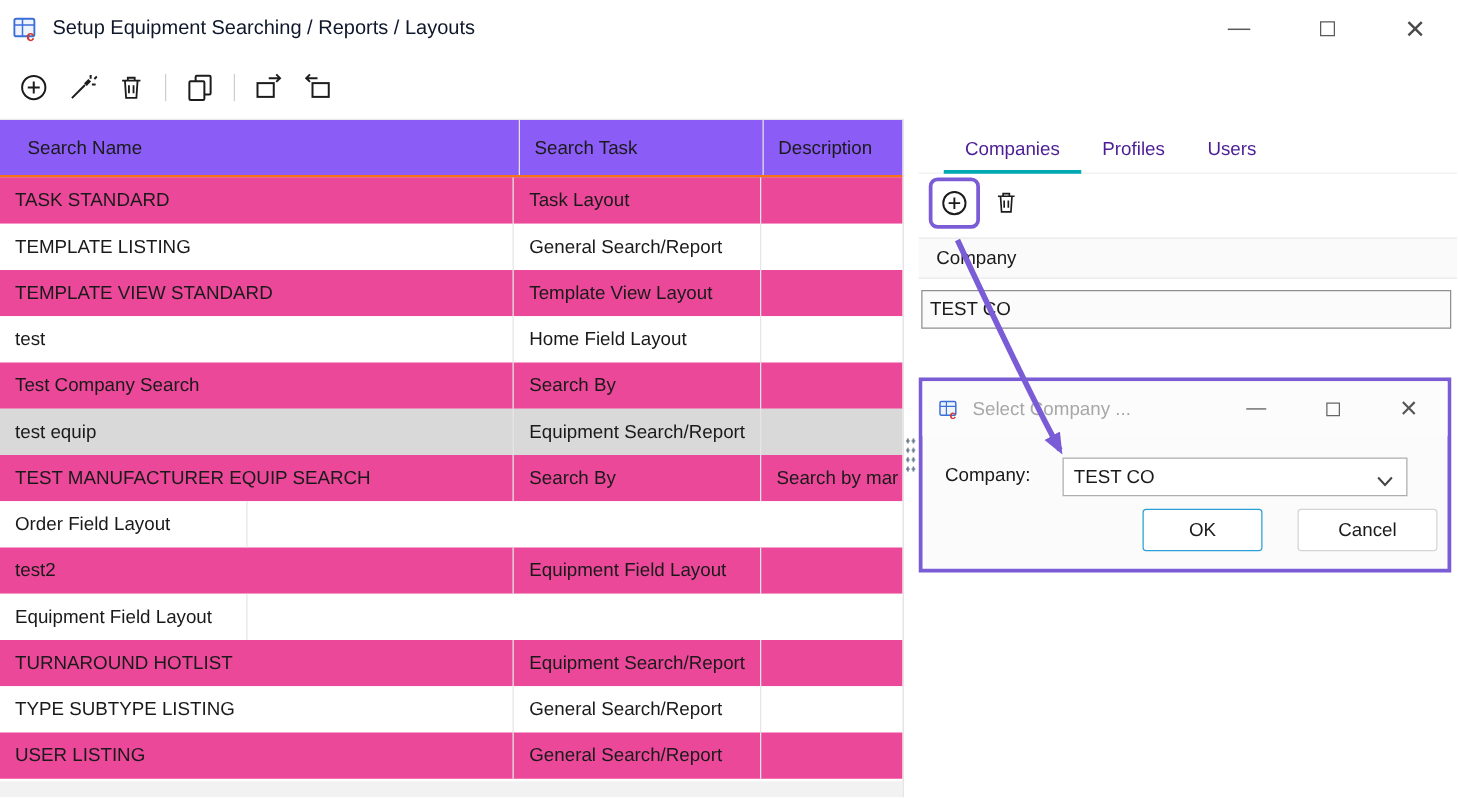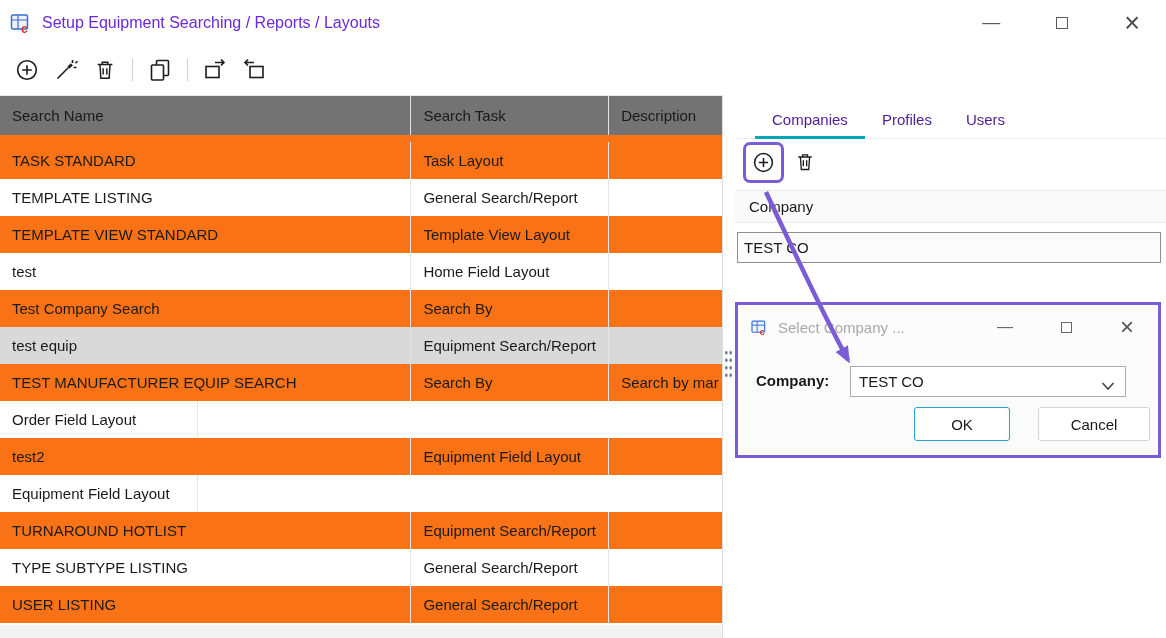--- a/index.html
+++ b/index.html
@@ -4,39 +4,39 @@
 <style>
   * { margin:0; padding:0; box-sizing:border-box; }
   html,body { background:#fff; }
   .app {
     position:relative; width:1166px; height:638px; overflow:hidden;
     background:#fff; font-family:"Liberation Sans", sans-serif; color:#1a1a1a;
   }
   
   .titlebar { position:absolute; left:0; top:0; width:1166px; height:45px; display:flex; align-items:center; }
   .app-icon { margin-left:8px; width:26px; height:26px; display:flex; align-items:center; justify-content:center; }
-  .title-text { margin-left:8px; font-size:16px; color:#6d28d9; }
+  .title-text { margin-left:8px; font-size:16px; color:#0f172a; }
   .win-controls { margin-left:auto; display:flex; align-items:center; gap:56px; padding-right:26px; height:45px; }
   .btn-min { font-size:18px; color:#5a5a5a; cursor:pointer; }
   .btn-max { width:12px; height:12px; border:1.4px solid #5a5a5a; display:inline-block; cursor:pointer; }
   .btn-close { font-size:27px; font-weight:300; color:#4a4a4a; line-height:20px; cursor:pointer; }
   
   .toolbar { position:absolute; left:0; top:45px; width:723px; height:50px; display:flex; align-items:center; gap:15px; padding-left:15px; }
   .tb-icon { width:24px; height:24px; display:flex; align-items:center; justify-content:center; cursor:pointer; color:#1c1c1c; }
   .tb-sep { width:1px; height:22px; background:#cfcfcf; }
   
   .table-wrap { position:absolute; left:0; top:95px; width:723px; height:543px; border-top:1px solid #e9e9e9; border-right:1px solid #ddd; overflow:hidden; background:#fff; }
-  .thead { display:flex; height:46px; background:#737373; border-bottom:7px solid #f97316; }
+  .thead { display:flex; height:46px; background:#8b5cf6; border-bottom:2px solid #f97316;padding-left:10px; }
   .th { font-size:15px; display:flex; align-items:center; padding-left:12px; white-space:nowrap; overflow:hidden; cursor:pointer; }
   .c1 { width:412px; }
   .c2 { width:198px; }
   .c3 { width:113px; }
   .th.c1, .th.c2 { border-right:1px solid #e3e3e3; }
   .trow { display:flex; height:37px; background:#fff; cursor:pointer; }
-  .trow.stripe { background:#f97316; }
+  .trow.stripe { background:#ec4899; }
   .trow.selected { background:#d9d9d9; }
   .td { font-size:15px; display:flex; align-items:center; padding-left:12px; white-space:nowrap; overflow:hidden; }
   .td.c1, .td.c2 { border-right:1px solid #e6e6e6; }
   .hscroll { position:absolute; left:0; top:625px; width:722px; height:13px; background:#f2f2f2; cursor:pointer; }
   
   .grip { position:absolute; left:724px; top:349px; width:9px; height:30px; cursor:col-resize;
     background-image: radial-gradient(#6f7f93 1.1px, transparent 1.3px); background-size:4.5px 7.5px; }
   
   .rpanel { position:absolute; left:735px; top:95px; width:431px; height:543px; background:#fff; }
   .tabs { position:absolute; left:0; top:10px; width:431px; height:34px; display:flex; align-items:flex-end; padding-left:20px; border-bottom:1px solid #efefef; }
@@ -51,21 +51,21 @@
   .company-row { height:31px; border:1px solid #8f8f8f; background:#fbfbfb; font-size:15px; display:flex; align-items:center; padding-left:6px; cursor:pointer; }
   
   .dialog { position:absolute; left:735px; top:302px; width:426px; height:156px; border:3px solid #7a5cd6; background:#fbfbfb; z-index:20; }
   .dlg-titlebar { height:44px; display:flex; align-items:center; padding-left:11px; background:#fcfcfc; }
   .dlg-icon { width:20px; height:20px; display:flex; align-items:center; justify-content:center; }
   .dlg-title { margin-left:9px; font-size:15px; color:#a8a8a8; white-space:nowrap; }
   .dlg-controls { margin-left:auto; display:flex; align-items:center; gap:48px; padding-right:24px; }
   .dlg-min { font-size:16px; color:#666; cursor:pointer; }
   .dlg-max { width:11px; height:11px; border:1.3px solid #666; display:inline-block; cursor:pointer; }
   .dlg-close { font-size:24px; font-weight:300; color:#555; line-height:18px; cursor:pointer; }
-  .dlg-label { position:absolute; left:18px; top:67px; font-size:15px; color:#1a1a1a;font-weight:bold; }
+  .dlg-label { position:absolute; left:18px; top:67px; font-size:15px; color:#1a1a1a; }
   .dlg-select { position:absolute; left:112px; top:61px; width:276px; height:31px; background:#fff; border:1px solid #adadad; display:flex; align-items:center; padding-left:8px; font-size:15px; cursor:pointer; }
   .dlg-select .chev { position:absolute; right:10px; top:10px; }
   .dlg-btn { position:absolute; top:102px; height:34px; background:#fff; font-size:15px; display:flex; align-items:center; justify-content:center; border-radius:3px; cursor:pointer; }
   .btn-ok { left:176px; width:96px; border:1px solid #2b9fd8; }
   .btn-cancel { left:300px; width:112px; border:1px solid #d4d4d4; }
   
   .anno { position:absolute; left:0; top:0; width:1166px; height:638px; pointer-events:none; z-index:40; }
 </style>
 </head>
 <body>

